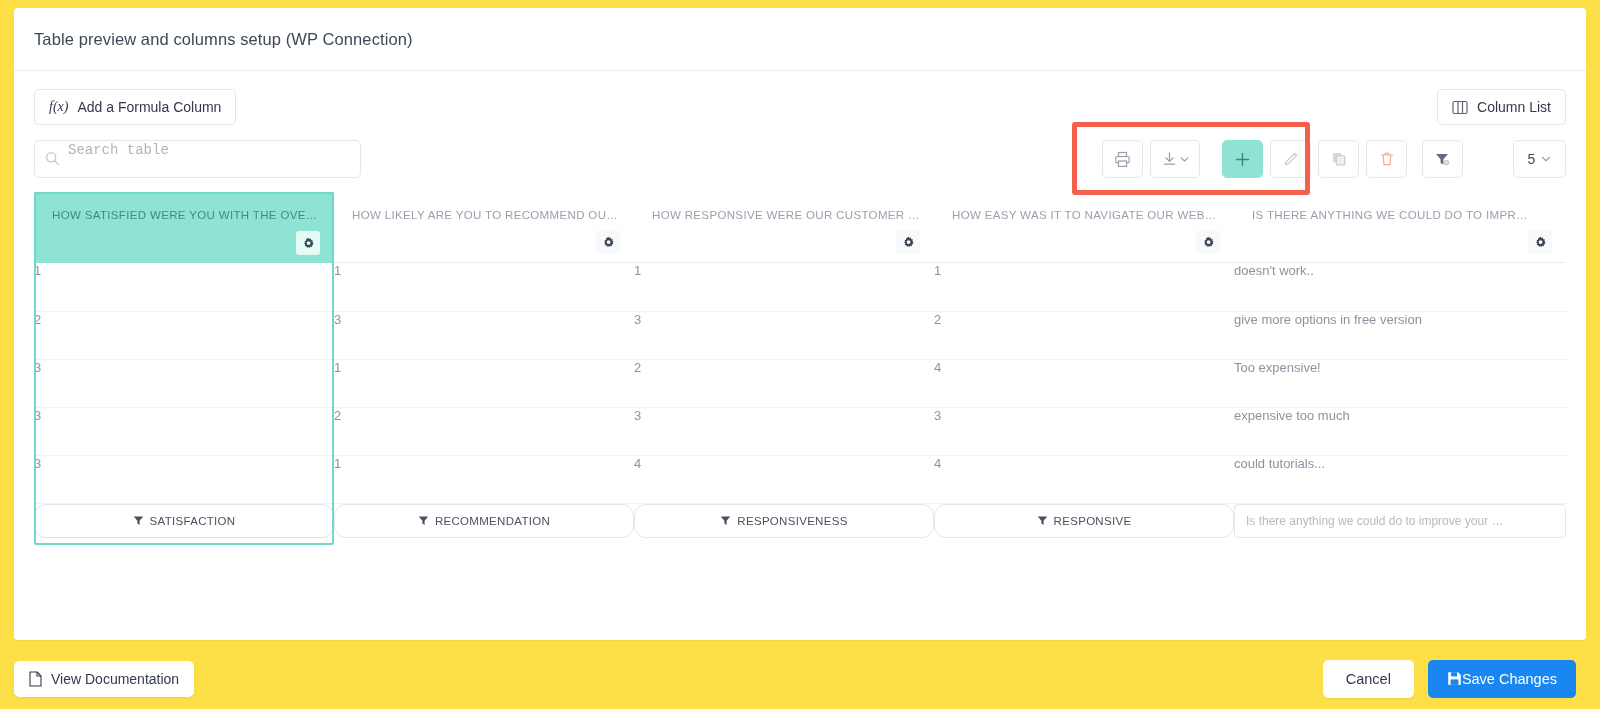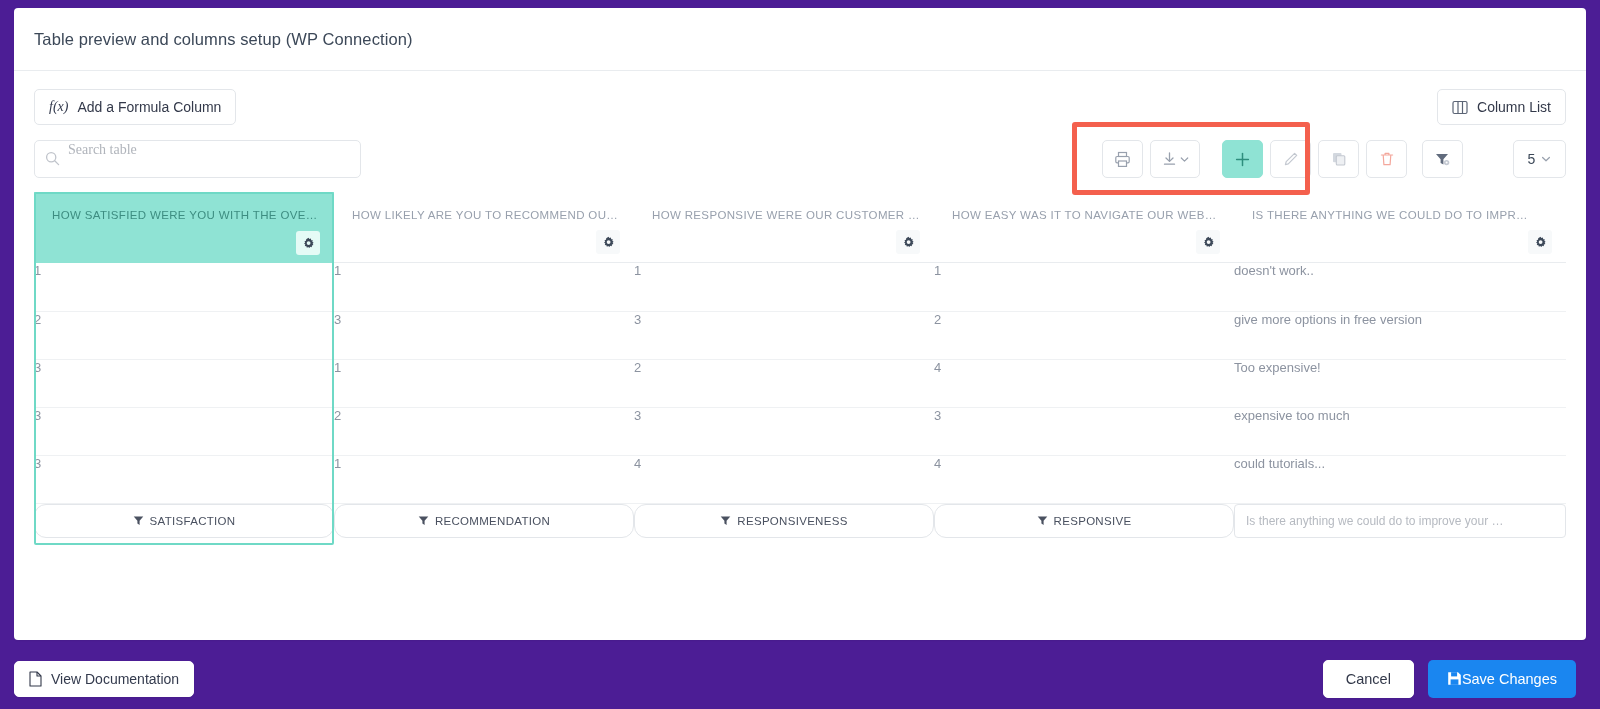--- a/index.html
+++ b/index.html
@@ -8,21 +8,21 @@
     width: 1600px; height: 709px;
     background: #f0f0f0;
     font-family: "Liberation Sans", sans-serif;
     -webkit-font-smoothing: antialiased;
   }
 
   .app {
     position: relative;
     width: 1600px;
     height: 709px;
-    background: #4c1d95;
+    background: #fde047;
     overflow: hidden;
   }
 
   
   .card {
     position: absolute;
     left: 14px; top: 8px;
     width: 1572px;
     height: 632px;
     background: #ffffff;
@@ -92,21 +92,21 @@
     height: 38px;
   }
   .search-input {
     width: 100%;
     height: 38px;
     border: 1px solid #e3e6ea;
     border-radius: 5px;
     padding: 0 10px 18px 33px;
     font-size: 14px;
     color: #555;
-    font-family: Liberation Serif, serif;
+    font-family: Liberation Mono, monospace;
     outline: none;
     background: #fff;
   }
   .search-input::placeholder { color: #b0b4bb; }
   .search-icon {
     position: absolute;
     left: 11px; top: 11px;
     width: 15px; height: 15px;
     pointer-events: none;
   }

